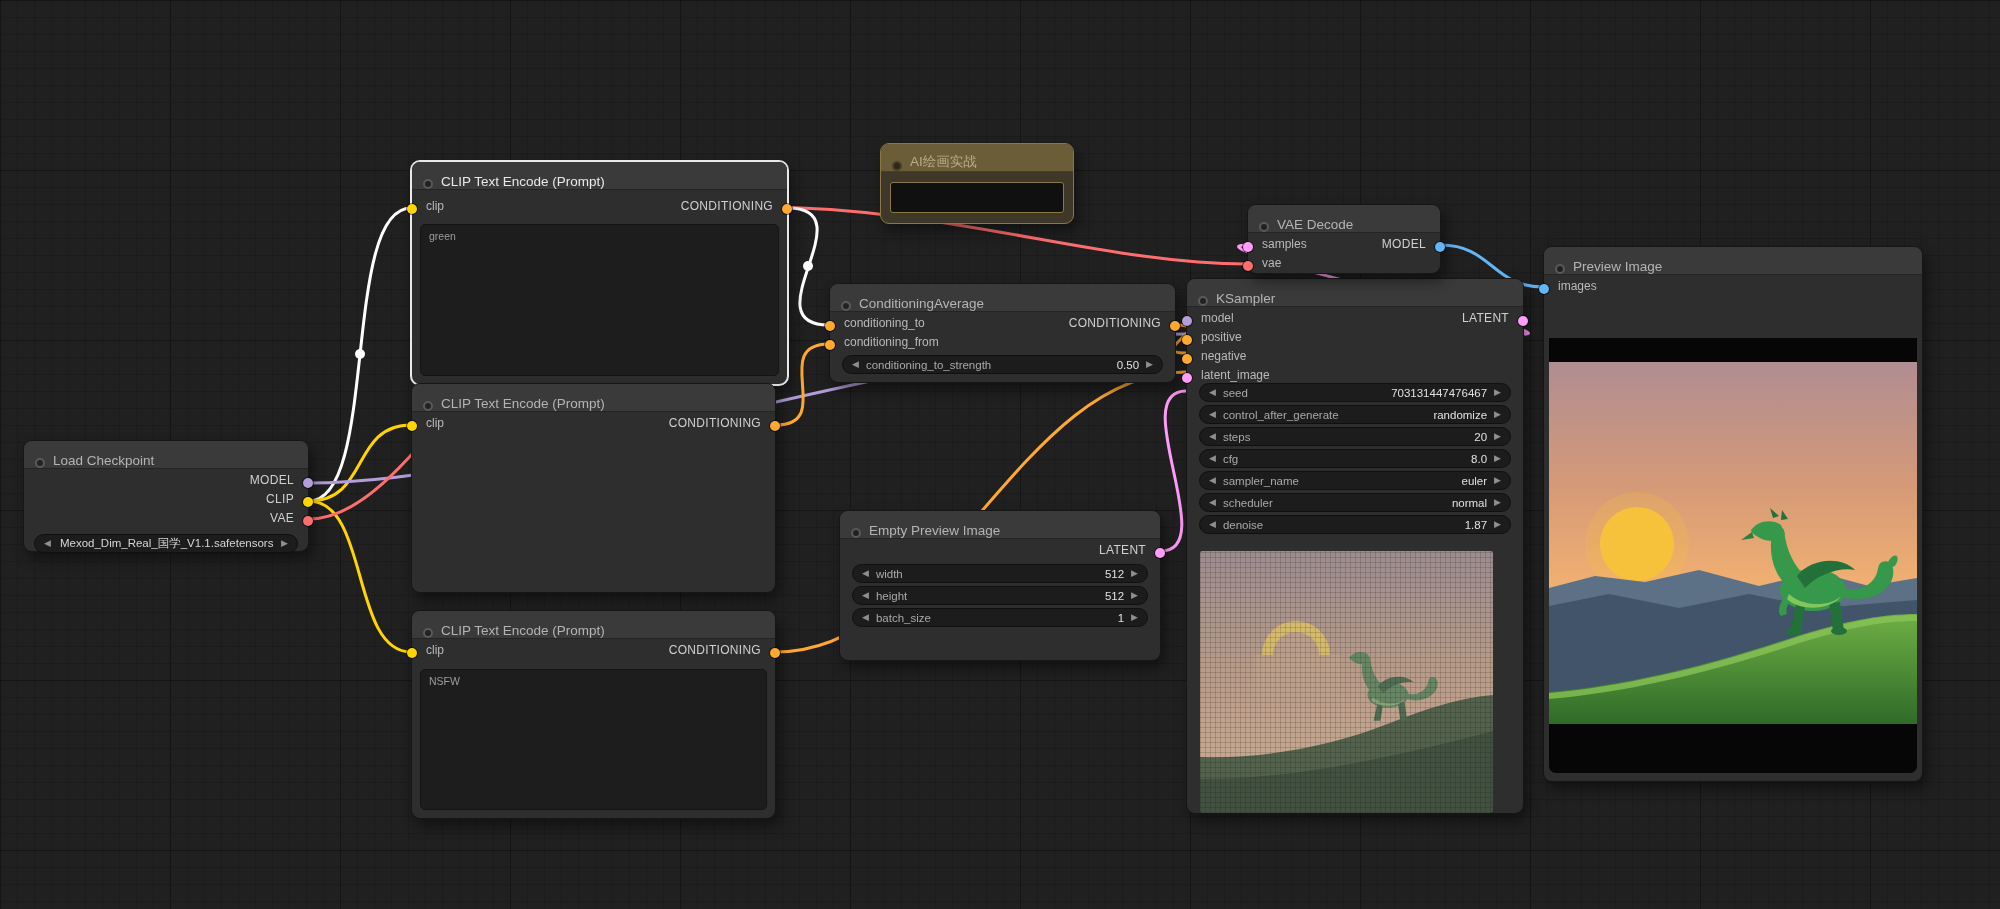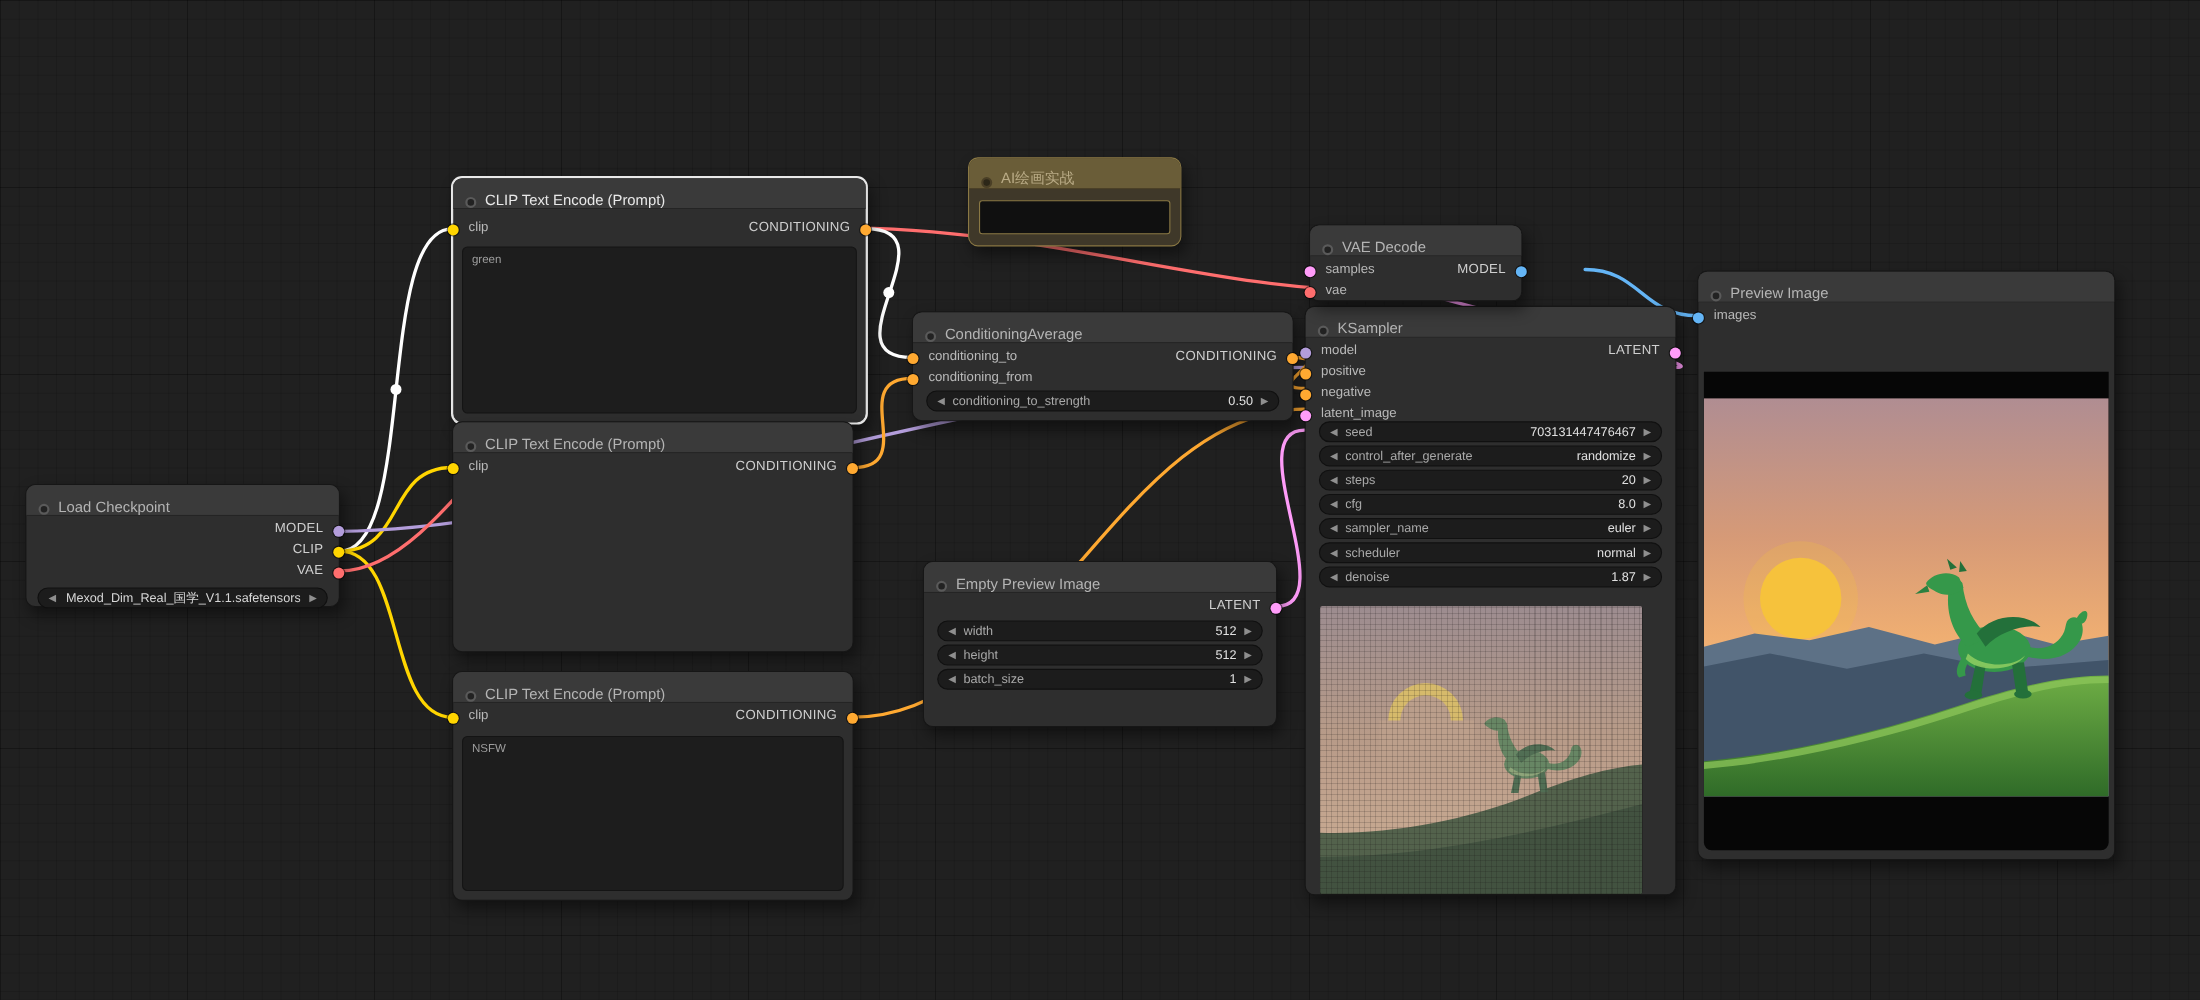--- a/index.html
+++ b/index.html
@@ -321,21 +321,21 @@
           <path d="M57,104 L51,132 L62,132 L66,106 Z" fill="#46704a"></path>
           <path d="M90,103 L94,131 L105,131 L101,102 Z" fill="#46704a"></path>
           <path d="M58,76 C72,58 102,56 116,70 C100,67 78,75 66,88 Z" fill="#46704a"></path>
           <path d="M50,94 C62,106 90,108 102,96 C94,110 60,112 48,99 Z" fill="#93b070" opacity="0.8"></path>
         </g>
       </svg>
       <div class="pixel-overlay"></div>
     </div>
   </div>
 
-  <div class="node" style="left:1190px;top:204px;width:194px;height:70px">
+  <div class="node" style="left:1247px;top:204px;width:194px;height:70px">
     <div class="tbar">
       <span class="tdot"></span>
       <span class="ttext">VAE Decode</span>
     </div>
     <div class="srow duo" style="margin-top:4px">
       <span class="inwrap">
         <span class="port in p-latent"></span>
         <span>samples</span>
       </span>
       <span class="outwrap">

